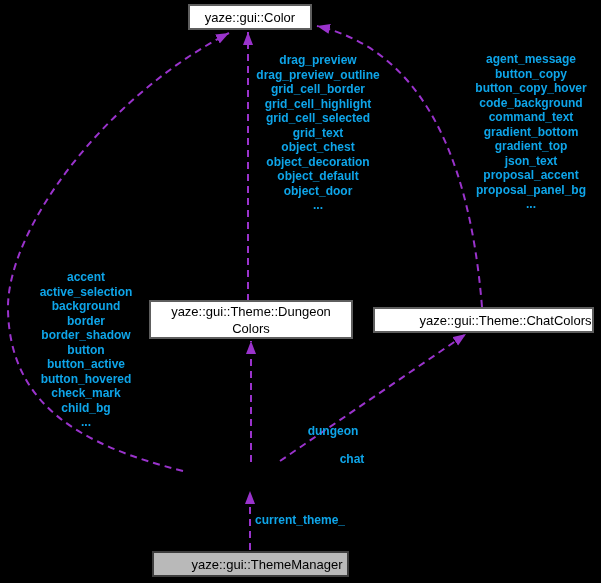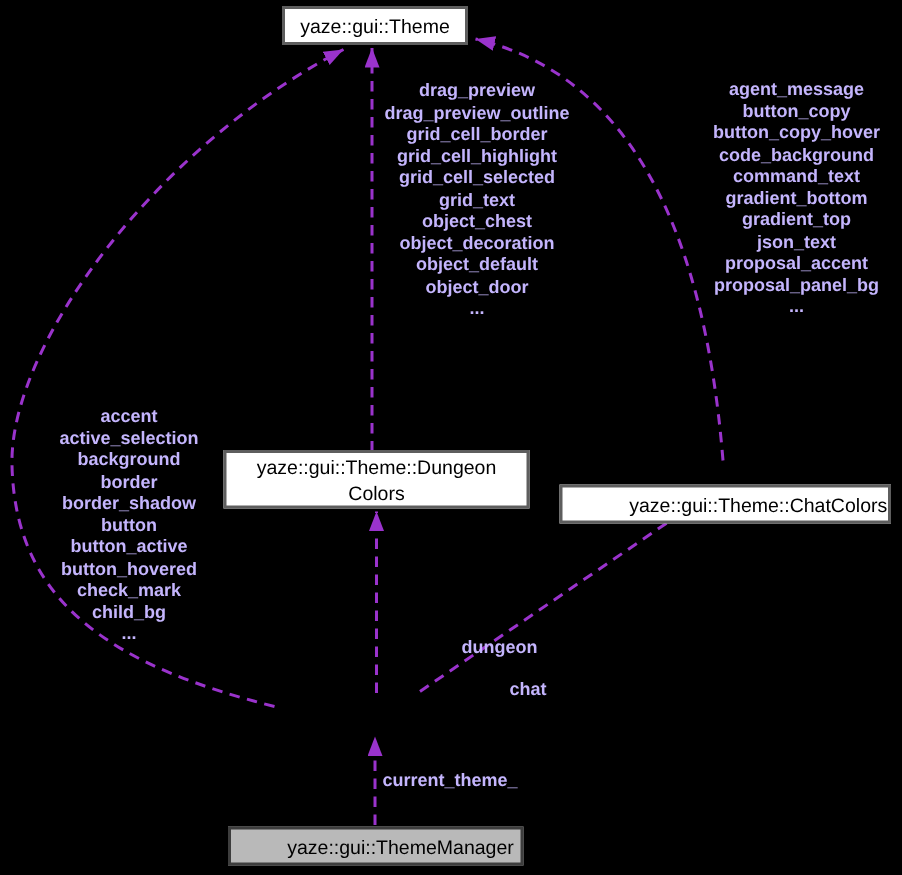--- a/index.html
+++ b/index.html
@@ -42,21 +42,21 @@
     box-sizing: border-box;
     cursor: pointer;
   }
   .node.current {
     background: #b9b9b9;
     border-color: #3d3d3d;
     padding-left: 33px;
   }
   .edge-label {
     position: absolute;
-    color: #c4b5fd;
+    color: #0ea5e9;
     font-size: 12px;
     font-weight: bold;
     line-height: 14.5px;
     text-align: center;
     white-space: pre-line;
   }
 </style>
 </head>
 <body>
 
@@ -111,23 +111,23 @@
 proposal_accent
 proposal_panel_bg
 ...</div>
 
   <div class="edge-label" style="left: 255px; top: 424px; width: 60px; margin-left: 48px;">dungeon</div>
 
   <div class="edge-label" style="left: 332px; top: 424px; width: 40px; margin-top: 28px;">chat</div>
 
   <div class="edge-label" style="left: 255px; top: 513px; width: 110px; text-align: left;">current_theme_</div>
 
-  <div class="node" style="left: 188px; top: 4px; width: 124px; height: 26px;">yaze::gui::Theme</div>
+  <div class="node" style="left: 188px; top: 4px; width: 124px; height: 26px;">yaze::gui::Color</div>
 
   <div class="node" style="left: 149px; top: 300px; width: 204px; height: 39px;">yaze::gui::Theme::Dungeon
 Colors</div>
 
-  <div class="node" style="left: 373px; top: 323px; width: 221px; height: 26px; padding-left: 44px;">yaze::gui::Theme::ChatColors</div>
+  <div class="node" style="left: 373px; top: 307px; width: 221px; height: 26px; padding-left: 44px;">yaze::gui::Theme::ChatColors</div>
 
 
   <div class="node current" style="left: 152px; top: 551px; width: 197px; height: 26px;">yaze::gui::ThemeManager</div>
 
 </div>
 
 </body></html>

